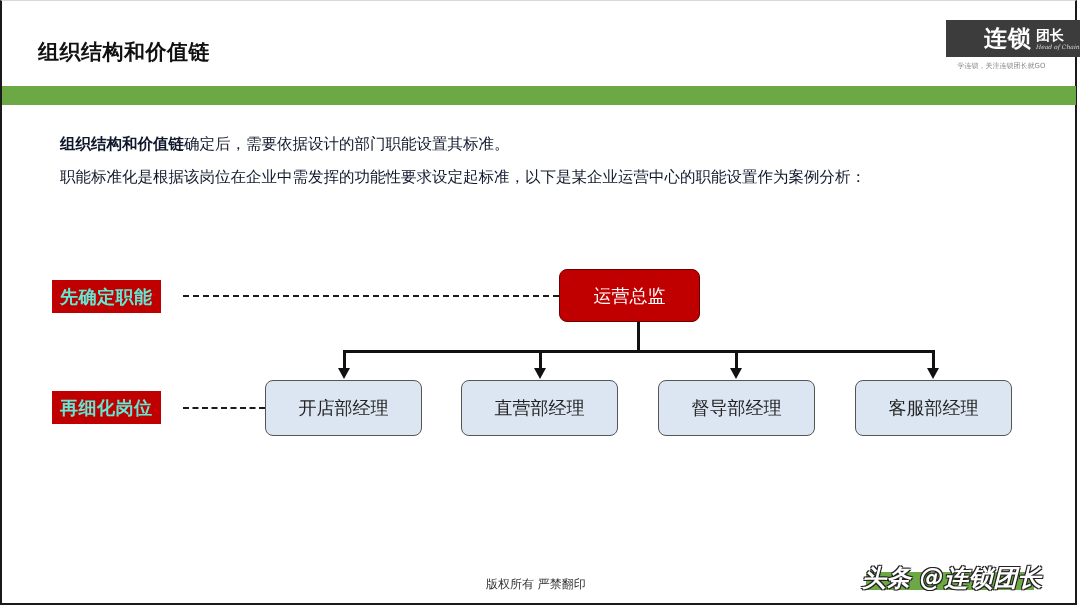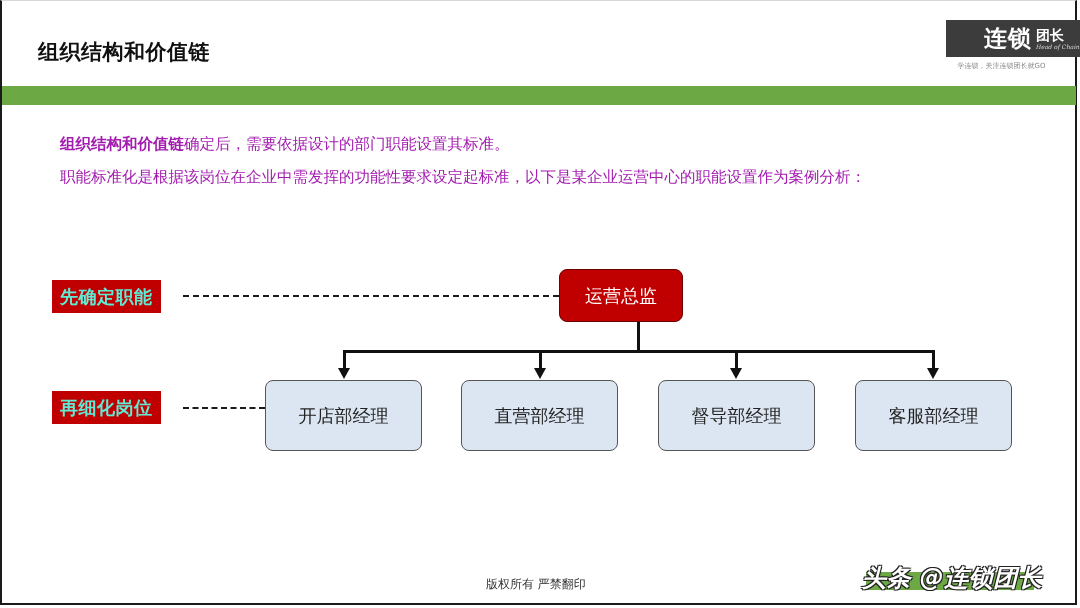--- a/index.html
+++ b/index.html
@@ -28,54 +28,54 @@
   .logo-side-cn { color: #fff; font-size: 14px; font-weight: bold; }
   .logo-side-en { color: #ddd; font-size: 6px; font-family: "DejaVu Serif", serif; font-style: italic; margin-top: 2px; }
   .logo-tagline {
     position: absolute; left: 946px; top: 61px; width: 111px; text-align: center;
     font-size: 7px; color: #888;
   }
   .green-bar {
     position: absolute; left: 2px; top: 86px; width: 1074px; height: 19px;
     background: #6ca844;
   }
-  .para { position: absolute; left: 60px; font-size: 15.5px; color: #a21caf; white-space: nowrap; }
+  .para { position: absolute; left: 60px; font-size: 15.5px; color: #0f172a; white-space: nowrap; }
   .para b { font-weight: bold; }
   .p1 { top: 134px; }
   .p2 { top: 167px; }
 
   .tag {
     position: absolute; left: 52px; height: 33px; padding: 0 8px;
     background: #c00000; color: #5eead4; font-weight: bold; font-size: 18px;
     display: flex; align-items: center; letter-spacing: 0.5px;
   }
   .tag1 { top: 280px; }
   .tag2 { top: 391px; text-align: center; }
 
   .dash { position: absolute; height: 0; border-top: 2px dashed #1a1a1a; }
   .dash1 { left: 183px; top: 295px; width: 376px; }
   .dash2 { left: 183px; top: 407px; width: 82px; }
 
   .box-top {
-    position: absolute; left: 559px; top: 269px; width: 124px; height: 53px;
+    position: absolute; left: 559px; top: 269px; width: 141px; height: 53px;
     background: #c00000; border: 1.5px solid #6a0000; border-radius: 8px;
     color: #fff; font-size: 18px; display: flex; align-items: center; justify-content: center;
     box-sizing: border-box;
   }
   .line { position: absolute; background: #111; }
   .v-main { left: 637px; top: 322px; width: 3px; height: 30px; }
   .h-main { left: 343px; top: 350px; width: 592px; height: 3px; }
   .drop { position: absolute; top: 350px; width: 3px; height: 20px; background: #111; }
   .arrow {
     position: absolute; top: 368px; width: 0; height: 0;
     border-left: 6px solid transparent; border-right: 6px solid transparent;
     border-top: 11px solid #111;
   }
   .box-sub {
-    position: absolute; top: 380px; width: 157px; height: 71px;
+    position: absolute; top: 380px; width: 157px; height: 56px;
     background: #dce6f2; border: 1.5px solid #555; border-radius: 8px;
     color: #222; font-size: 18px; display: flex; align-items: center; justify-content: center;
     box-sizing: border-box;
   }
 
   .footer {
     position: absolute; left: 486px; top: 576px; font-size: 12px; color: #333;
   }
   .watermark {
     position: absolute; left: 862px; top: 560px; height: 34px;

